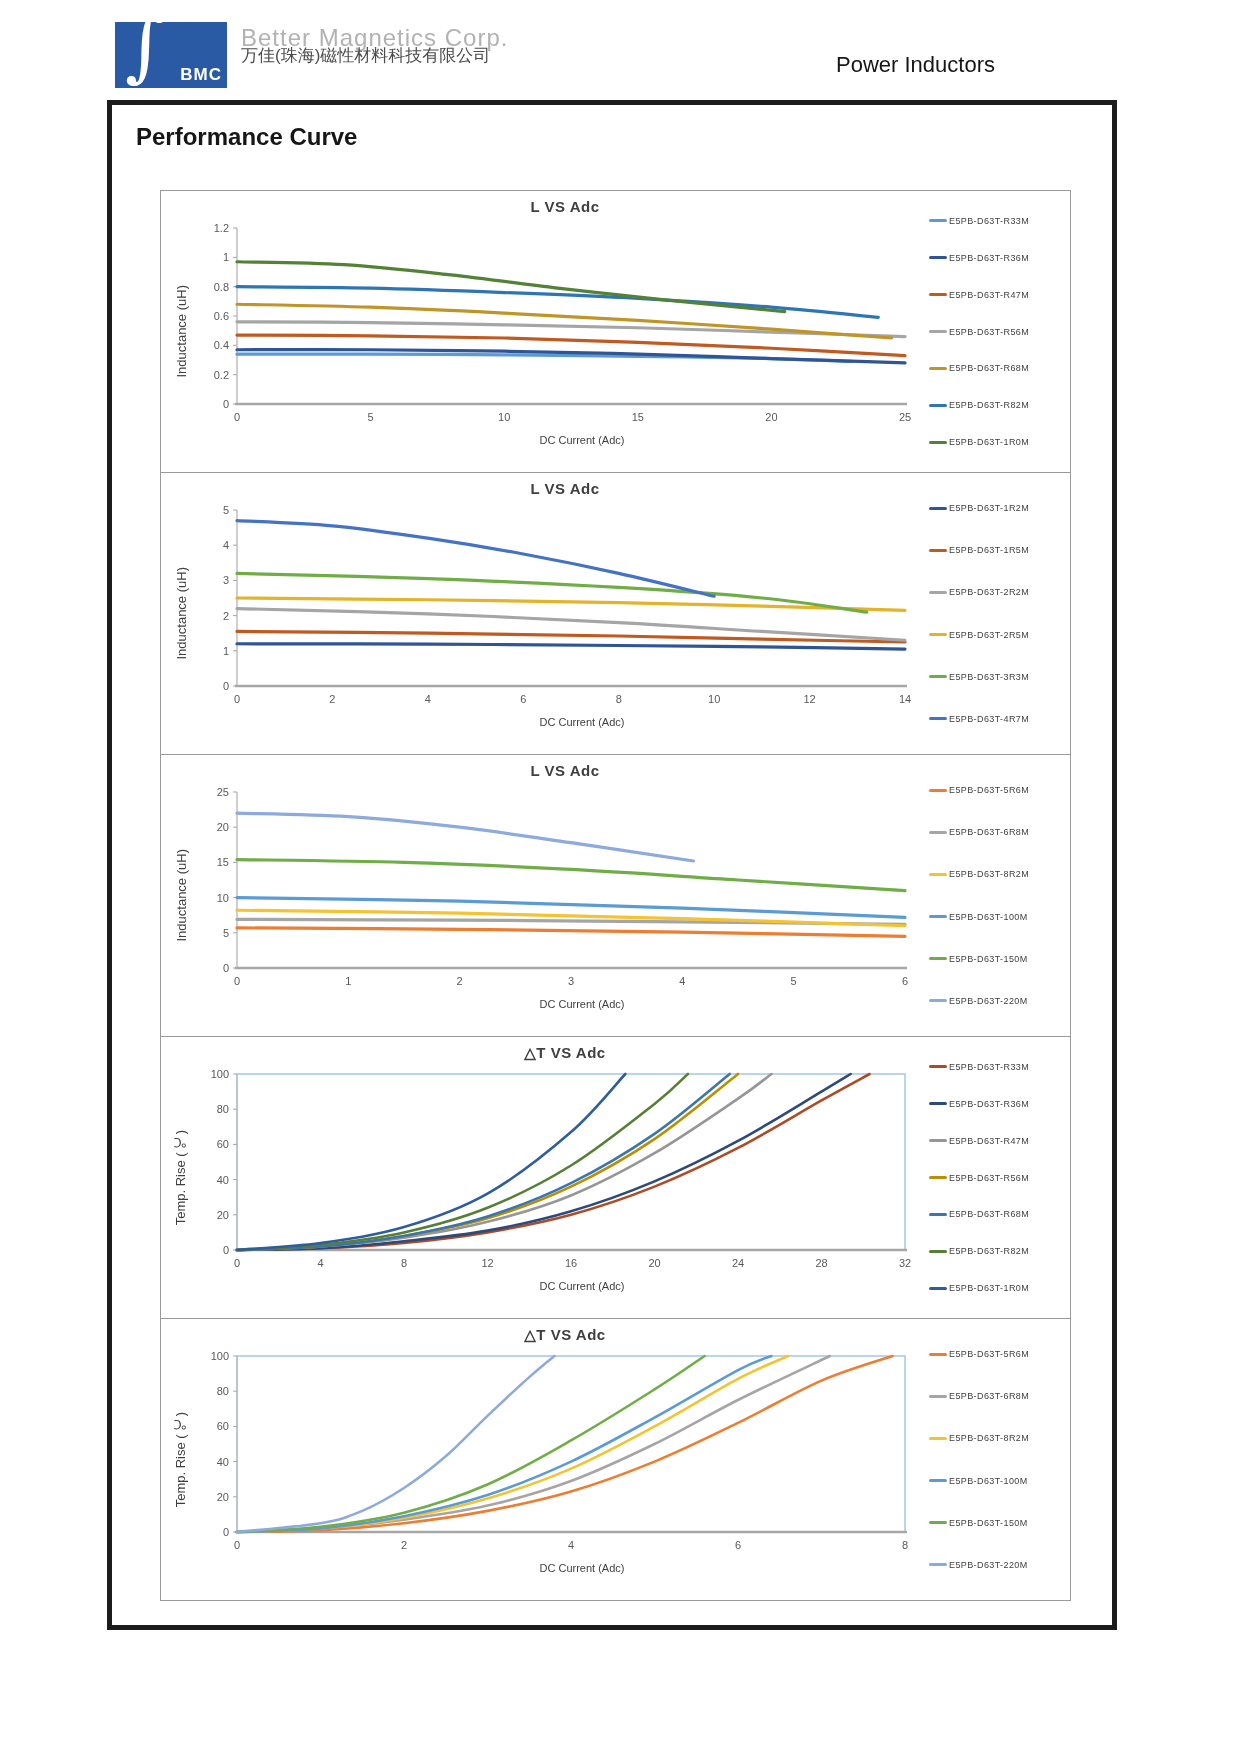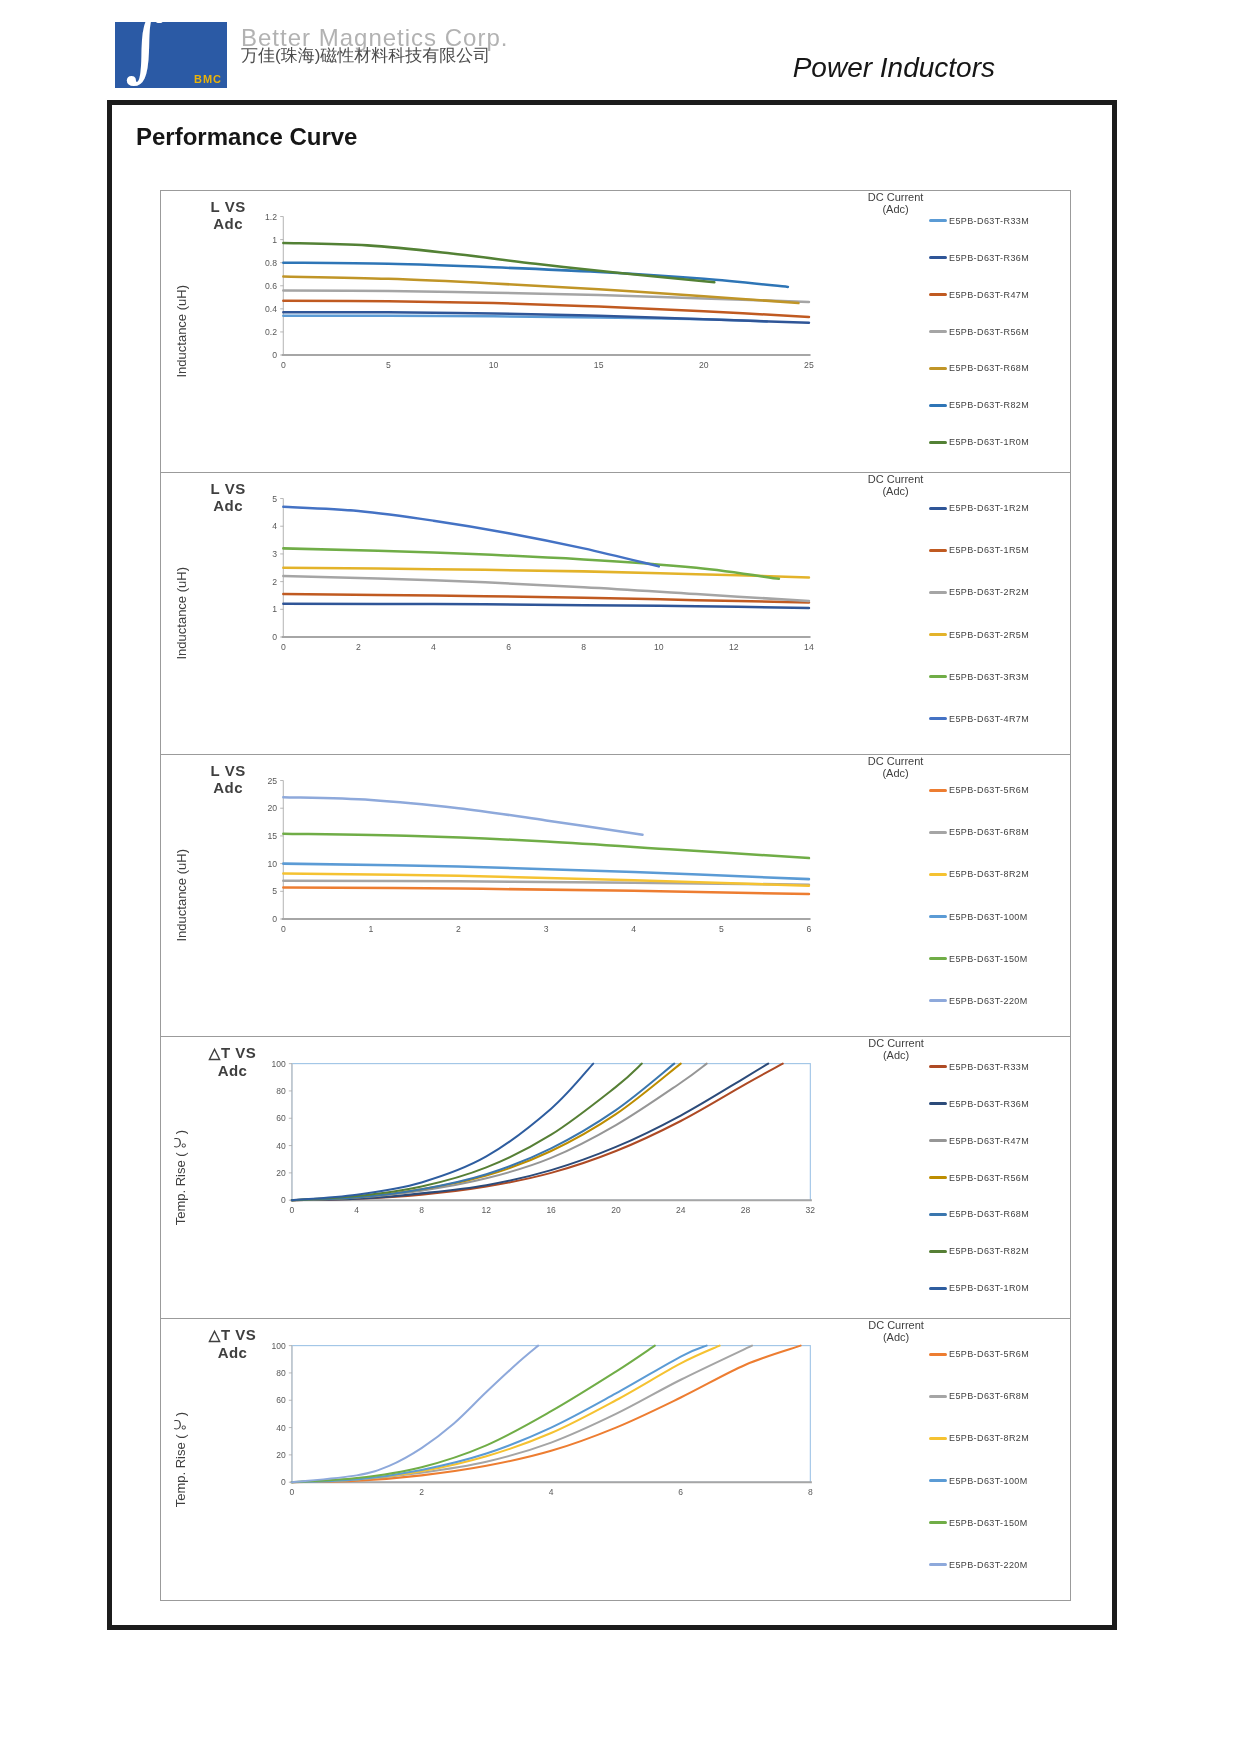--- a/index.html
+++ b/index.html
@@ -2,37 +2,37 @@
 <html><head>
 <meta charset="utf-8">
 <style>
   html,body{margin:0;padding:0;background:#ffffff;}
   .page{position:relative;width:1241px;height:1755px;background:#ffffff;
         font-family:"Liberation Sans", sans-serif;overflow:hidden;}
   
   .logo{position:absolute;left:115px;top:22px;width:112px;height:66px;}
   .logo-glyph{position:absolute;left:10px;top:-16px;font-size:78px;color:#ffffff;
         font-family:"DejaVu Serif", serif;font-style:italic;line-height:1;}
-  .logo-text{position:absolute;right:5px;bottom:3px;color:#eab308;font-weight:bold;
-        font-size:11px;letter-spacing:1px;margin-left:25px;}
+  .logo-text{position:absolute;right:5px;bottom:3px;color:#ffffff;font-weight:bold;
+        font-size:17px;letter-spacing:1px;margin-left:25px;}
   .company-en{position:absolute;left:241px;top:24px;font-size:24px;color:#b2b2b2;
         letter-spacing:1px;}
   .company-zh{position:absolute;left:241px;top:44px;font-size:17px;color:#4c4c4c;}
-  .product-title{position:absolute;right:246px;top:52px;font-size:28px;color:#161616;font-style:italic;}
+  .product-title{position:absolute;right:246px;top:52px;font-size:22px;color:#161616;}
   
   .frame{position:absolute;left:107px;top:100px;width:1000px;height:1520px;
         border:5px solid #0f172a;background:#ffffff;}
   .page-title{position:absolute;left:24px;top:18px;font-size:24px;font-weight:bold;color:#161616;}
   .charts-stack{position:absolute;left:48px;top:85px;width:909px;border:1px solid #9b9b9b;}
   
   .panel{height:281px;display:flex;border-bottom:1px solid #9b9b9b;background:#ffffff;}
   .panel:last-child{border-bottom:none;}
   .ycol{width:40px;display:flex;align-items:center;justify-content:center;}
   .ylab{writing-mode:vertical-rl;transform:rotate(180deg);font-size:13px;color:#3f3f3f;}
-  .chartcol{width:728px;display:flex;justify-content:center;}
+  .chartcol{width:728px;display:flex;flex-direction:column;}
   .ptitle{height:26px;padding-top:7px;text-align:center;font-weight:bold;font-size:15px;
         color:#3f3f3f;letter-spacing:0.5px;}
   .xtitle{height:22px;text-align:center;font-size:11px;color:#3f3f3f;padding-left:34px;}
   .legendcol{width:139px;display:flex;flex-direction:column;justify-content:space-evenly;
         padding:10px 0;gap:12px;}
   .legend-item{display:flex;align-items:center;}
   .legend-swatch{width:18px;height:3px;border-radius:2px;flex:0 0 18px;}
   .legend-label{font-size:9px;color:#3f3f3f;letter-spacing:0.4px;margin-left:2px;white-space:nowrap;}
   .tick-text{font-size:11px;fill:#595959;font-family:"Liberation Sans", sans-serif;}
 </style>

